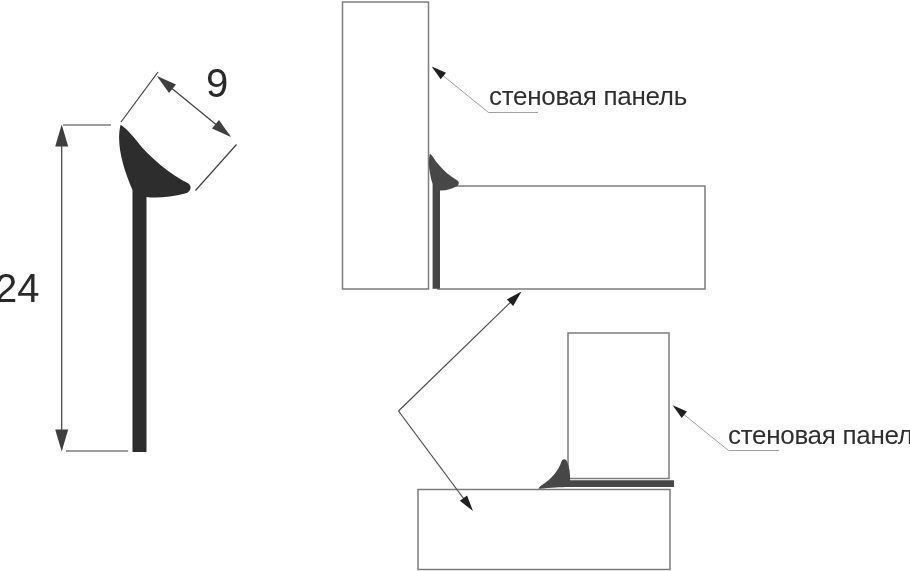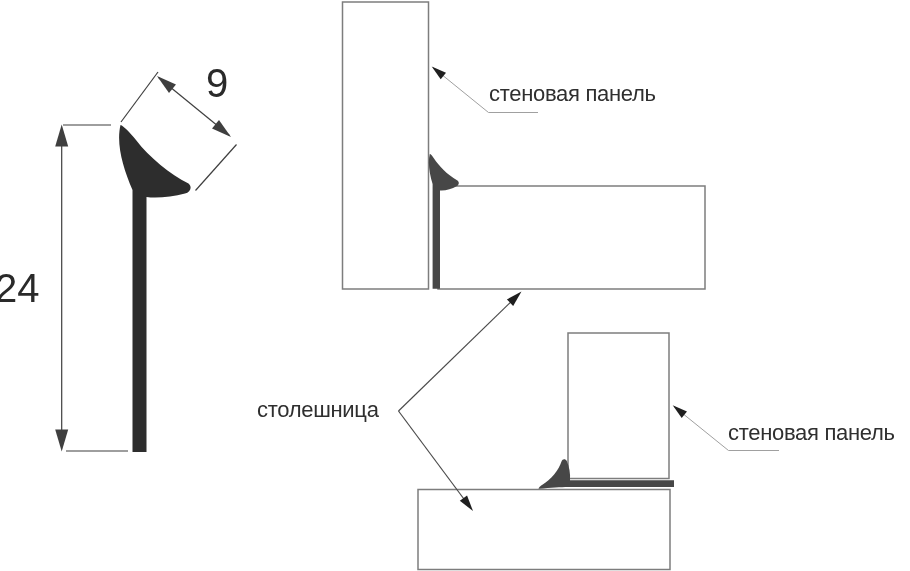--- a/index.html
+++ b/index.html
@@ -13,21 +13,21 @@
     position: relative;
     width: 910px; height: 571px;
     background: #ffffff;
   }
   #drawing {
     position: absolute; left: 0; top: 0;
   }
   .label {
     position: absolute;
     color: #2f2f2f;
-    font-size: 22px;
+    font-size: 26px;
     letter-spacing: -0.3px;
     line-height: 1;
     white-space: nowrap;
     user-select: none;
   }
   .dim-text {
     position: absolute;
     color: #2a2a2a;
     font-size: 40px;
     line-height: 1;
@@ -111,17 +111,16 @@
       <path d="M0,0 L-16,4.5 L-16,-4.5 Z" transform="translate(473,511) rotate(53.3)"></path>
     </g>
   </svg>
 
   <div class="dim-text" style="left:-5px; top:268px;">24</div>
 
   <div class="dim-text" style="left:206px; top:63px;">9</div>
 
   <div class="label" style="left:489px; top:83px;">стеновая панель</div>
 
-  <div class="label" style="left:257px; top:399px;">столешница</div>
 
   <div class="label" style="left:728px; top:422px;">стеновая панель</div>
 
 </div>
 
 </body></html>

